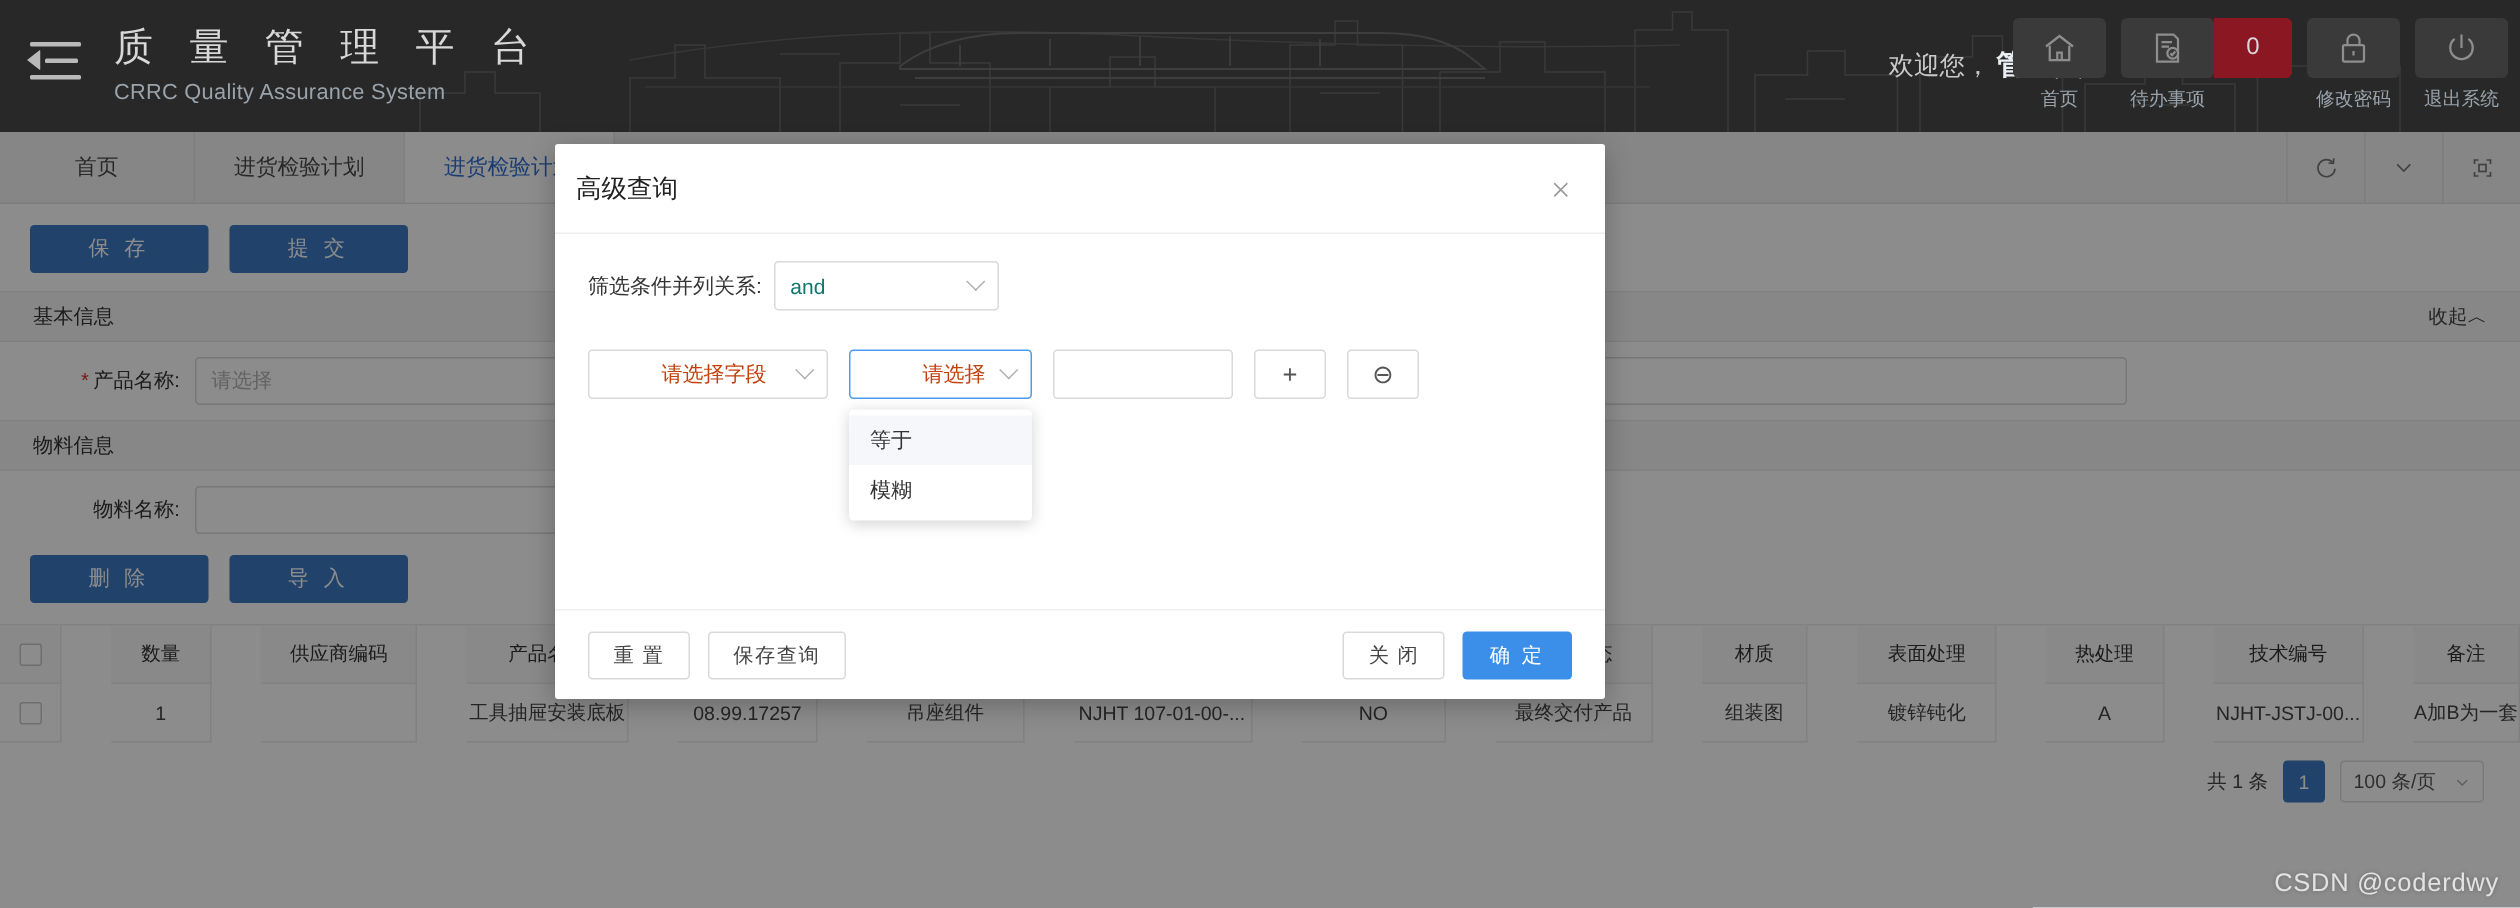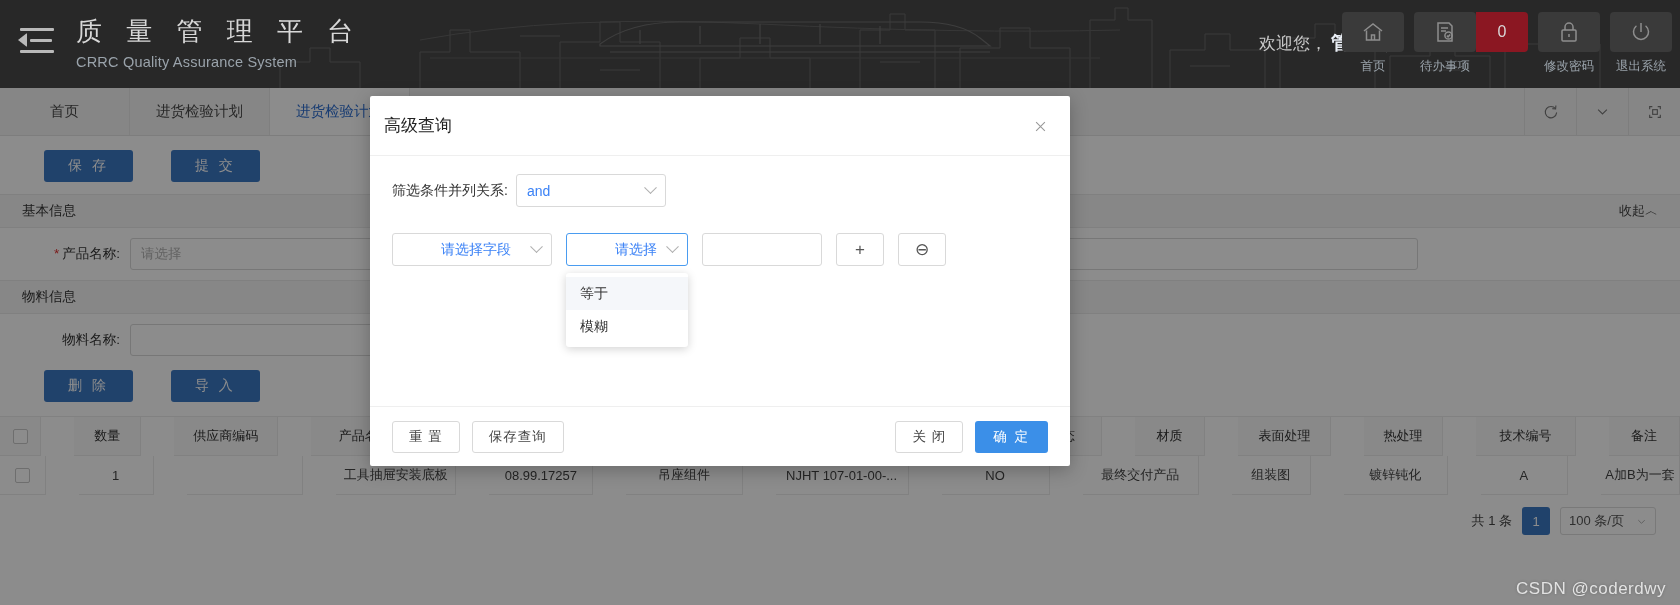--- a/index.html
+++ b/index.html
@@ -85,22 +85,22 @@
   .tab-icon {
     width: 52px; display: flex; align-items: center; justify-content: center;
     border-left: 1px solid #e4e4e4; cursor: pointer; color: #777;
   }
 
   
   .body { position: absolute; top: 136px; left: 0; width: 1680px; height: 469px; background: #fff; }
   .toolbar { padding: 14px 20px 12px 20px; display: flex; gap: 14px; }
   .btn-primary {
     background: #3b78c3; color: #fff; border: none; border-radius: 3px;
-    padding: 0 24px; height: 32px; font-size: 14px; letter-spacing: 3px;
-    cursor: pointer; font-family: inherit; margin-left: 24px;
+    padding: 0 39px; height: 32px; font-size: 14px; letter-spacing: 3px;
+    cursor: pointer; font-family: inherit;
   }
   .section-head {
     background: #f6f6f6; border-top: 1px solid #eaeaea; border-bottom: 1px solid #eaeaea;
     height: 34px; display: flex; align-items: center; padding: 0 22px;
     font-size: 13.5px; color: #333;
   }
   .section-head .collapse { margin-left: auto; font-size: 13px; color: #444; cursor: pointer; }
   .form-row { display: flex; align-items: center; height: 52px; padding: 0 10px; }
   .fld { display: flex; align-items: center; }
   .fld-label { font-size: 13.5px; color: #333; text-align: right; padding-right: 10px; }
@@ -160,28 +160,28 @@
   .modal-close {
     position: absolute; right: 18px; top: 18px; width: 24px; height: 24px;
     display: flex; align-items: center; justify-content: center;
     color: #999; font-size: 19px; cursor: pointer; line-height: 1;
   }
   .modal-body { flex: 1; padding: 18px 22px 0 22px; position: relative; }
   .rel-row { display: flex; align-items: center; gap: 8px; margin-bottom: 26px; }
   .rel-label { font-size: 14px; color: #333; }
   .sel {
     height: 33px; border: 1px solid #d9d9d9; border-radius: 3px; background: #fff;
-    display: flex; align-items: center; padding: 0 10px; font-size: 14px; color: #3b82f6;
+    display: flex; align-items: center; padding: 0 10px; font-size: 14px; color: #0f766e;
     cursor: pointer; position: relative;
   }
   .sel .caret {
     margin-left: auto; width: 9px; height: 9px; border-right: 1.4px solid #b0b0b0;
     border-bottom: 1.4px solid #b0b0b0; transform: rotate(45deg) translate(-2px,-2px);
   }
-  .sel.ph { color: #3b82f6; padding-left: 48px; }
+  .sel.ph { color: #c2410c; padding-left: 48px; }
   .sel.focused { border-color: #4a9cf0; }
   .cond-row { display: flex; align-items: flex-start; gap: 14px; position: relative; }
   .txtbox {
     width: 120px; height: 33px; border: 1px solid #d9d9d9; border-radius: 3px; background: #fff;
   }
   .sq-btn {
     width: 48px; height: 33px; border: 1px solid #d9d9d9; border-radius: 3px; background: #fff;
     display: flex; align-items: center; justify-content: center; cursor: pointer;
     font-size: 17px; color: #555;
   }
@@ -395,20 +395,21 @@
             <div class="td" style="width: 140px;"></div>
             <div class="td" style="width: 145px;">工具抽屉安装底板</div>
             <div class="td" style="width: 125px;">08.99.17257</div>
             <div class="td" style="width: 140px;">吊座组件</div>
             <div class="td" style="width: 160px;">NJHT 107-01-00-...</div>
             <div class="td" style="width: 130px;">NO</div>
             <div class="td" style="width: 140px;">最终交付产品</div>
             <div class="td" style="width: 95px;">组装图</div>
             <div class="td" style="width: 125px;">镀锌钝化</div>
             <div class="td" style="width: 105px;">A</div>
+            <div class="td" style="width: 135px;">NJHT-JSTJ-00...</div>
             <div class="td" style="width: 95px;">A加B为一套</div>
           </div>
         </div>
     </div>
 
     <div class="pager">
       <span>共 1 条</span>
       <span class="pg-num">1</span>
       <span class="pg-size">
         <span>100 条/页</span>

